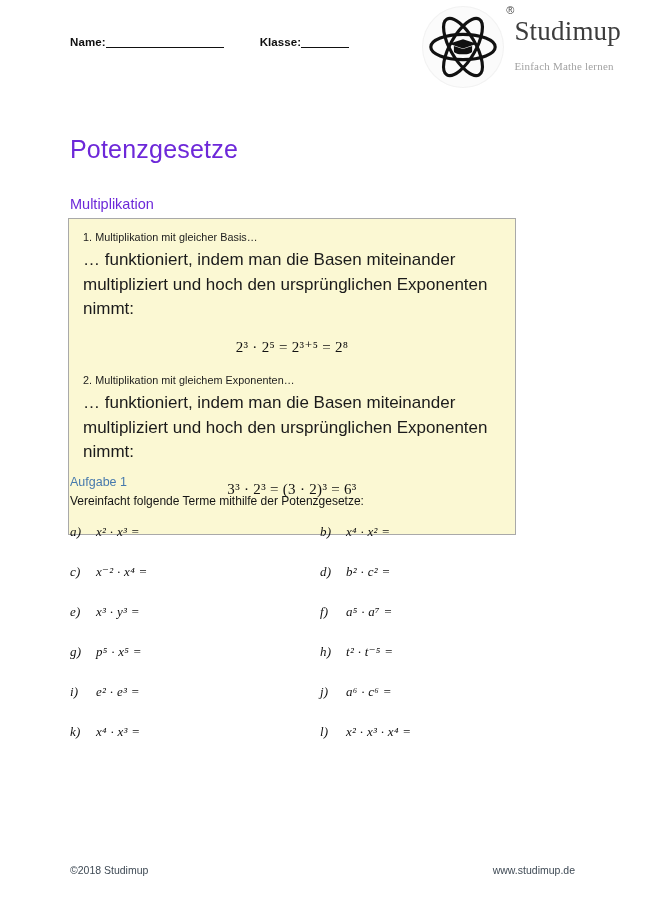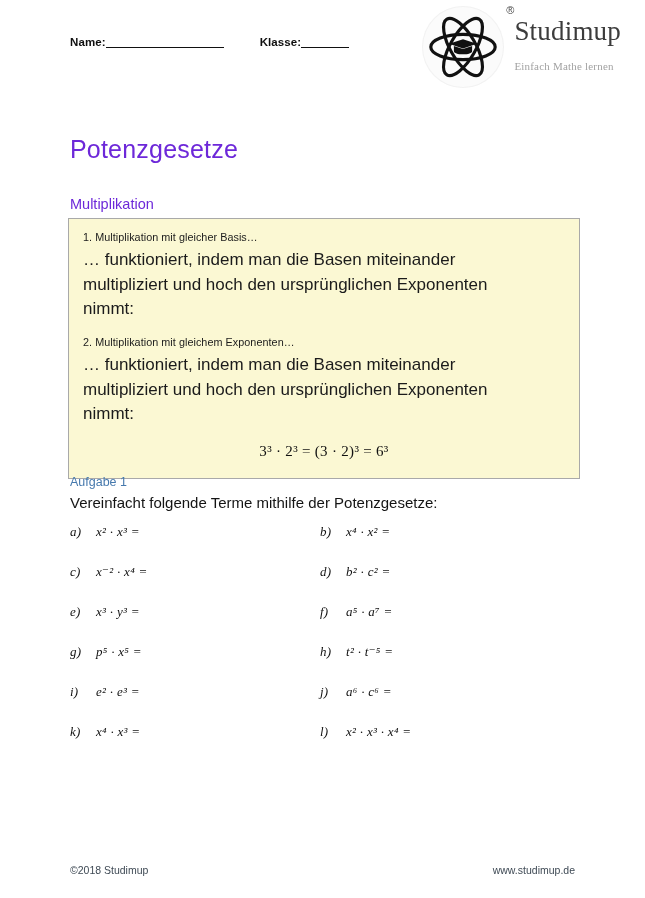--- a/index.html
+++ b/index.html
@@ -100,24 +100,24 @@
     font-size: 14.5px;
     color: #6d28d9;
     font-weight: normal;
   }
 
   
   .rule-box {
     position: absolute;
     left: 68px;
     top: 218px;
-    width: 512px;
+    width: 448px;
     background: #fbf8d3;
     border: 1px solid #a9a9a9;
-    padding: 12px 14px 14px 14px;
+    padding: 12px 14px 32px 14px;
   }
   .rule-head {
     font-size: 10.8px;
     color: #1b1b1b;
     margin-bottom: 5px;
     letter-spacing: .05px;
   }
   .rule-body {
     font-size: 17px;
     color: #1b1b1b;
@@ -139,21 +139,21 @@
     position: absolute;
     left: 70px;
     top: 475px;
     font-size: 12.5px;
     color: #4679ad;
   }
   .task-sub {
     position: absolute;
     left: 70px;
     top: 494px;
-    font-size: 15px;
+    font-size: 12px;
     color: #141414;
   }
 
   .ex-grid {
     position: absolute;
     left: 70px;
     top: 524px;
     width: 500px;
   }
   .ex-row {
@@ -234,20 +234,21 @@
   </div>
 
   <h1 class="doc-title">Potenzgesetze</h1>
   <h2 class="section-title">Multiplikation</h2>
 
   <div class="rule-box">
 
     <div>
       <div class="rule-head">1. Multiplikation mit gleicher Basis…</div>
       <div class="rule-body">… funktioniert, indem man die Basen miteinander multipliziert und hoch den ursprünglichen Exponenten nimmt:</div>
+      <div class="formula">2³ · 2⁵ = 2³⁺⁵ = 2⁸</div>
     </div>
 
     <div class="rule-gap"></div>
 
     <div>
       <div class="rule-head">2. Multiplikation mit gleichem Exponenten…</div>
       <div class="rule-body">… funktioniert, indem man die Basen miteinander multipliziert und hoch den ursprünglichen Exponenten nimmt:</div>
       <div class="formula">3³ · 2³ = (3 · 2)³ = 6³</div>
     </div>
   </div>

